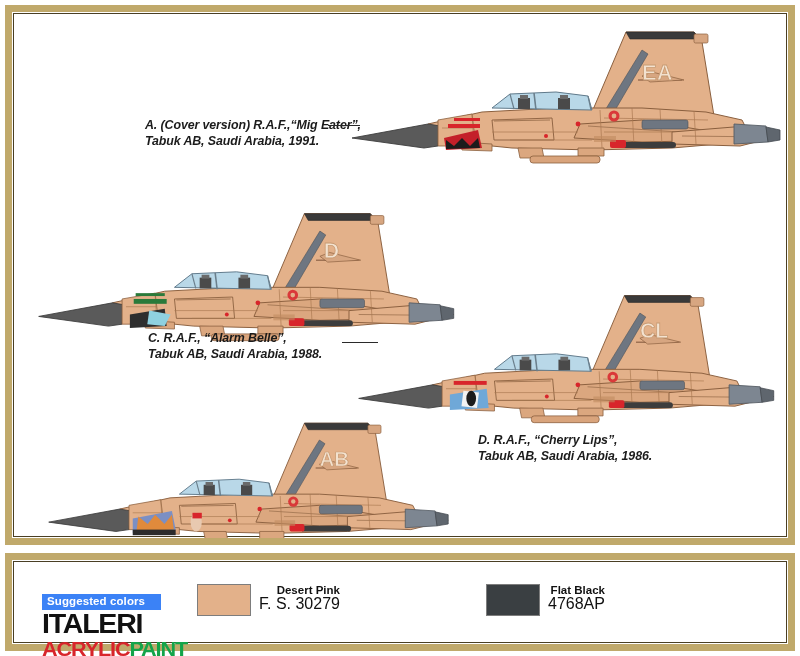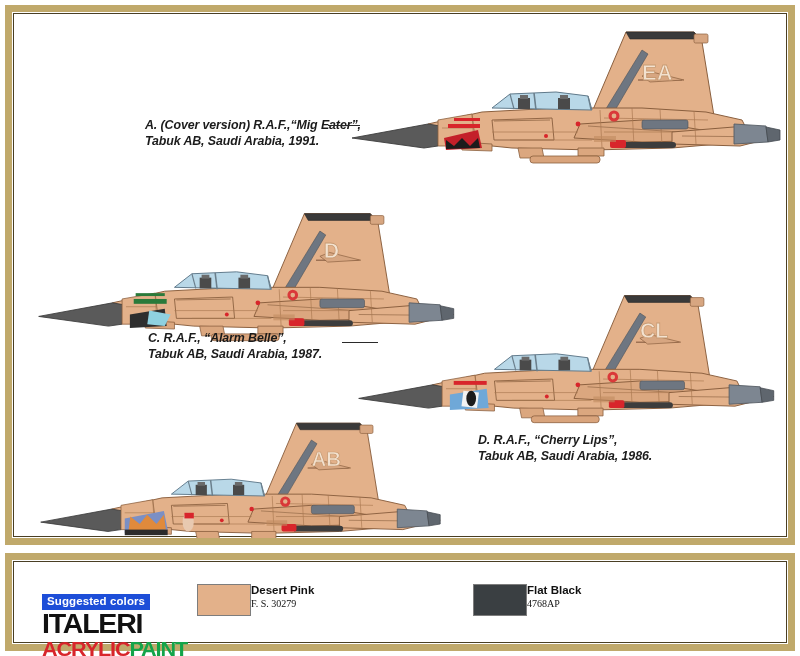--- a/index.html
+++ b/index.html
@@ -58,26 +58,26 @@
 
   
   .plane{ position:absolute; }
   .plane svg{ display:block; }
 
   #italeri-logo{
     position:absolute; left:42px; top:566px; width:132px;
   }
   .suggested-bar{
     display:inline-block;
-    background:#1d4ed8;
+    background:#3b82f6;
     color:#ffffff;
     font-weight:700;
     font-size:11.5px;
     letter-spacing:0.1px;
-    padding:1px 5px 2px 5px;
+    padding:1px 16px 2px 5px;
     font-family:"Liberation Sans", sans-serif;
     line-height:13px;
     margin-top:28px;
   }
   .italeri-word{
     font-family:"Liberation Sans", sans-serif;
     font-weight:700;
     font-size:27px;
     letter-spacing:-1.2px;
     color:#111111;
@@ -99,32 +99,32 @@
   .acrylicpaint .red{ color:#d8252b; }
   .acrylicpaint .green{ color:#14a44a; }
 
   .swatch-group{ position:absolute; display:flex; align-items:flex-start; }
   .swatch{
     width:54px;height:32px;
     border:1px solid #7d7d7d;
     box-sizing:border-box;
     flex:0 0 auto;
   }
-  .swatch-text{ margin-left:0; padding-top:0px; }
+  .swatch-text{ margin-left:8px; padding-top:0px;text-align:right; }
   .swatch-name{
     font-weight:700;font-size:11.5px;line-height:13px;color:#111;
     font-family:"Liberation Sans", sans-serif;
   }
   .swatch-code{
-    font-weight:400;font-size:10px;line-height:13px;color:#111;
-    font-family:Liberation Serif, serif;
+    font-weight:400;font-size:16px;line-height:13px;color:#111;
+    font-family:Liberation Sans, sans-serif;
   }
   #swatch-desert-pink{ left:197px; top:584px; }
   #swatch-gun-metal { left:343px; top:584px; }
-  #swatch-flat-black{ left:473px; top:584px; }
+  #swatch-flat-black{ left:486px; top:584px; }
 </style>
 </head>
 <body>
 
 <div class="page">
 
   <div class="frame" id="profiles-frame" style="border-color: rgb(192, 169, 107);">
     <div class="inner-rule" style="border-color: rgb(74, 63, 36);"></div>
     <div class="frame-body">
 
@@ -228,38 +228,38 @@
           <g>
             <path d="M104 114 L142 108 L144 128 L104 130 Z" fill="#6fa8d8"></path>
             <path d="M118 110 L134 112 L132 128 L116 126 Z" fill="#f2f2f2"></path>
             <ellipse cx="126" cy="118" rx="5" ry="8" fill="#1c1c1c"></ellipse>
             <rect x="108" y="100" width="34" height="4" fill="#d8252b"></rect>
           </g>
           <text x="300" y="56" font-family="Liberation Sans, sans-serif" font-size="22" font-weight="700" fill="#f4e5d4" stroke="#c79a72" stroke-width="0.8" opacity="0.95">CL</text>
         </svg>
       </div>
 
-      <div class="plane" id="plane-d" style="left:4px; top:400px;">
+      <div class="plane" id="plane-d" style="left:12px; top:400px;">
         <svg width="462" height="140" viewBox="0 0 462 150" xmlns="http://www.w3.org/2000/svg">
           <use href="#tornado" x="0" y="0"></use>
           <g>
             <path d="M100 114 L142 106 L146 126 L100 130 Z" fill="#7b8fc4"></path>
             <path d="M106 112 L116 120 L124 110 L134 120 L142 110 L144 126 L104 128 Z" fill="#e08a3c"></path>
             <rect x="100" y="126" width="46" height="6" fill="#2b2b2b"></rect>
             <ellipse cx="168" cy="118" rx="6" ry="10" fill="#e8c9b0"></ellipse>
             <rect x="164" y="108" width="10" height="6" fill="#d8252b"></rect>
           </g>
           <text x="300" y="58" font-family="Liberation Sans, sans-serif" font-size="22" font-weight="700" fill="#f4e5d4" stroke="#c79a72" stroke-width="0.8" opacity="0.95">AB</text>
         </svg>
       </div>
 
       <div class="caption" id="caption-a">A. (Cover version) R.A.F.,“Mig Eater”,
 Tabuk AB, Saudi Arabia, 1991.</div>
       <div class="caption" id="caption-c">C. R.A.F., “Alarm Belle”,
-Tabuk AB, Saudi Arabia, 1987.</div>
+Tabuk AB, Saudi Arabia, 1988.</div>
       <div class="caption" id="caption-d">D. R.A.F., “Cherry Lips”,
 Tabuk AB, Saudi Arabia, 1986.</div>
 
       <div class="leader" style="left:316px; top:113px; width:32px;"></div>
       <div class="leader" style="left:330px; top:330px; width:36px;"></div>
 
     </div>
   </div>
 
   <div class="frame" id="colors-frame" style="border-color: rgb(192, 169, 107);">

